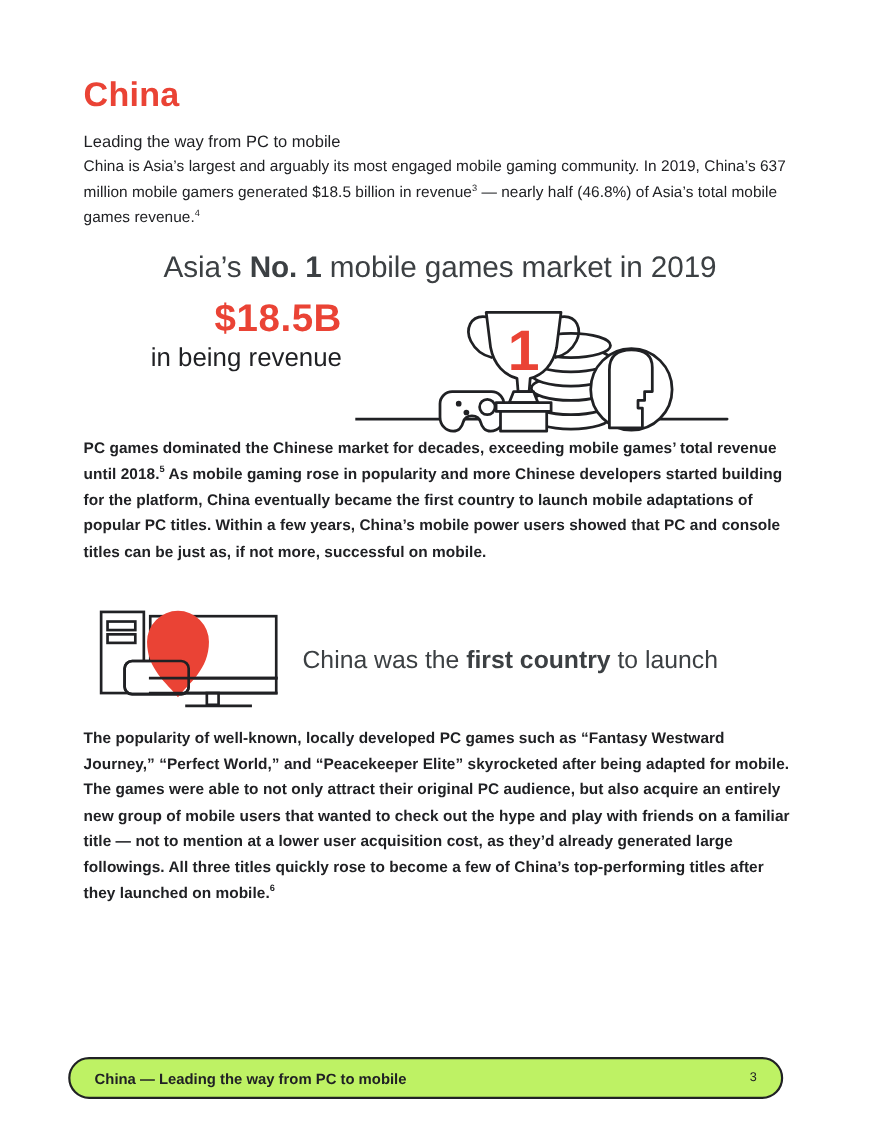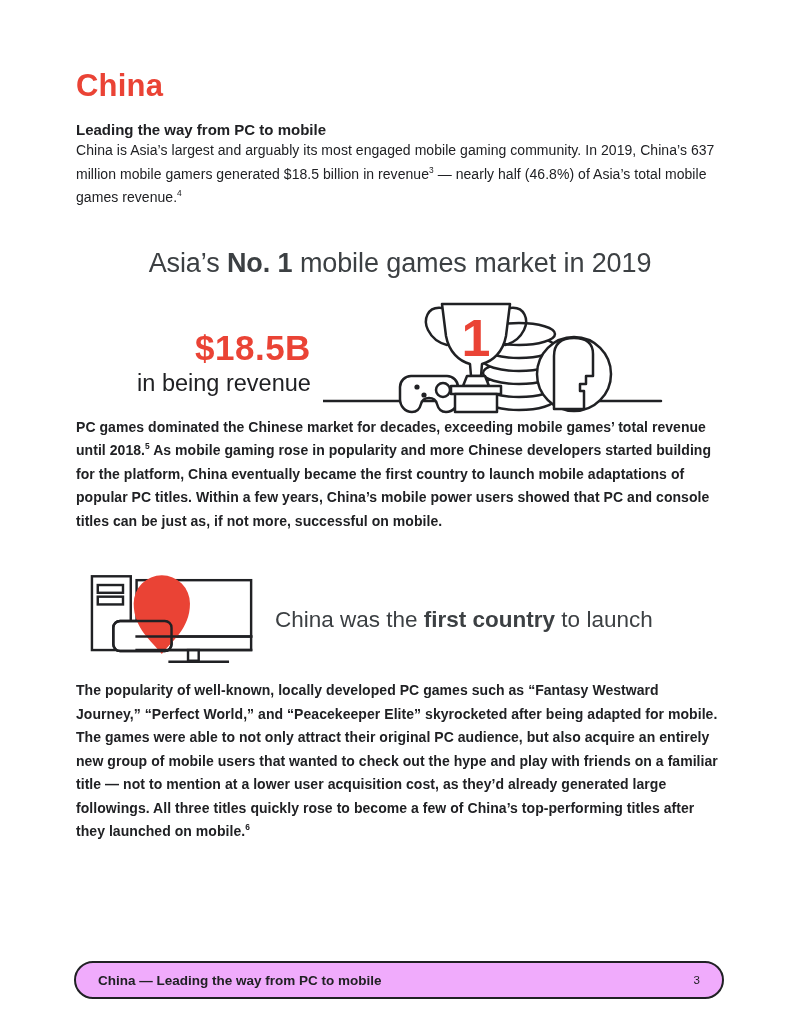--- a/index.html
+++ b/index.html
@@ -2,41 +2,41 @@
 <html><head>
 <meta charset="utf-8">
 <style>
   html,body{margin:0;padding:0;background:#ffffff;}
   .page{
     width:800px;height:1035px;position:relative;background:#ffffff;
     font-family:"Liberation Sans",sans-serif;color:#202124;overflow:hidden;
   }
   .content{padding:68px 76px 0;}
   .title{font-size:31px;font-weight:700;color:#EA4335;margin:0;line-height:36px;letter-spacing:.2px;}
-  .subtitle{font-size:15px;font-weight:700;color:#202124;margin:16px 0 0;line-height:19px;}
+  .subtitle{font-size:15px;font-weight:400;color:#202124;margin:16px 0 0;line-height:19px;}
   p.body{font-size:14px;line-height:23.5px;margin:0;letter-spacing:.05px;}
   .p1{margin-top:25px;}
   .p2{margin-top:26px;font-weight:bold;}
   .p3{margin-top:16px;font-weight:bold;}
   sup{font-size:60%;vertical-align:super;line-height:0;}
   b{font-weight:700;}
 
-  .g1{margin-top:36px;}
+  .g1{margin-top:16px;}
   .g1-heading{font-size:27px;line-height:34px;color:#3C4043;text-align:center;letter-spacing:-.1px;}
-  .g1-row{display:flex;align-items:flex-end;justify-content:center;margin-top:10px;}
+  .g1-row{display:flex;align-items:flex-start;justify-content:center;margin-top:10px;}
   .g1-left{text-align:right;margin:0 12px 18px 0;}
   .g1-value{font-size:35px;font-weight:700;color:#EA4335;line-height:40px;letter-spacing:.5px;}
   .g1-caption{font-size:23.5px;line-height:30px;color:#202124;}
 
   .g2{display:flex;align-items:center;margin-top:26px;padding-left:14px;}
   .g2-caption{margin-left:20px;font-size:22.5px;line-height:31px;color:#3C4043;text-align:right;}
 
   .footer-pill{
-    position:absolute;left:74px;top:961px;width:650px;height:38px;box-sizing:border-box;
-    border:2px solid #202124;border-radius:19px;background:#f0abfc;
+    position:absolute;left:62px;top:961px;width:650px;height:38px;box-sizing:border-box;
+    border:2px solid #202124;border-radius:19px;background:#bef264;
     display:flex;align-items:center;justify-content:space-between;padding:0 22px;
   }
   .footer-label{font-size:13.5px;font-weight:700;color:#202124;}
   .footer-page{font-size:11.5px;color:#202124;}
 </style>
 </head>
 <body>
 
 <div class="page">
   <main class="content">

